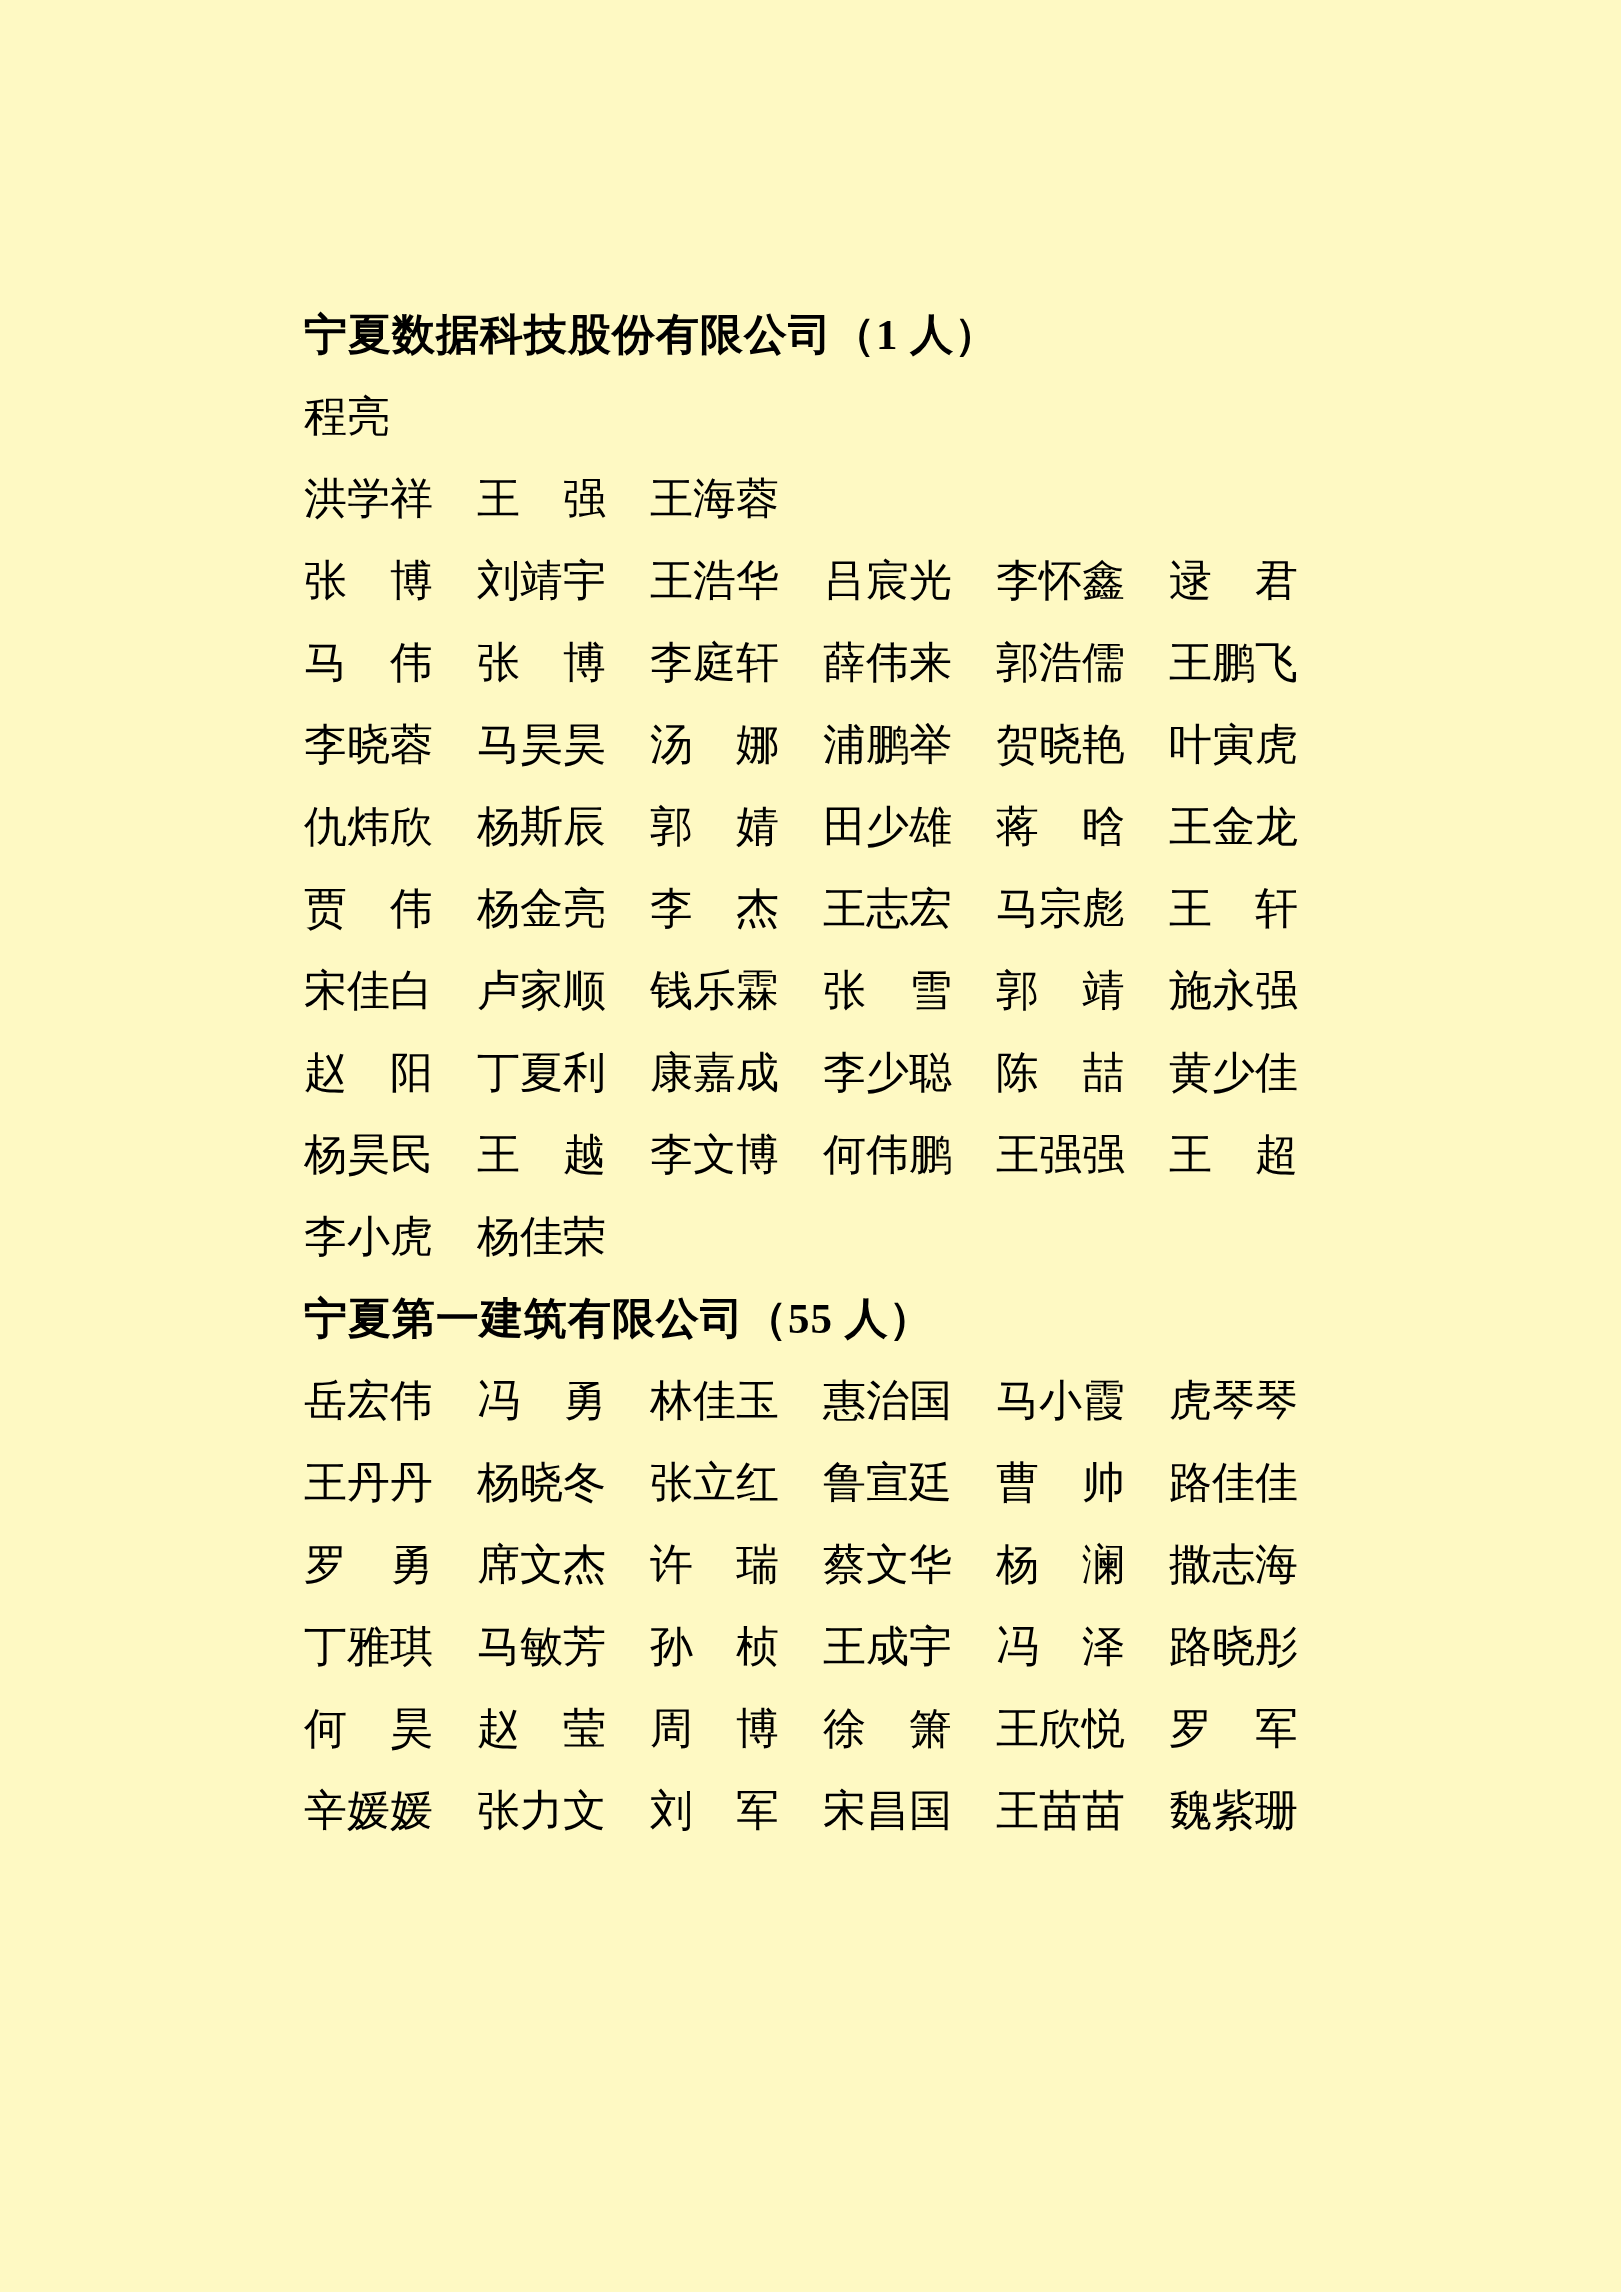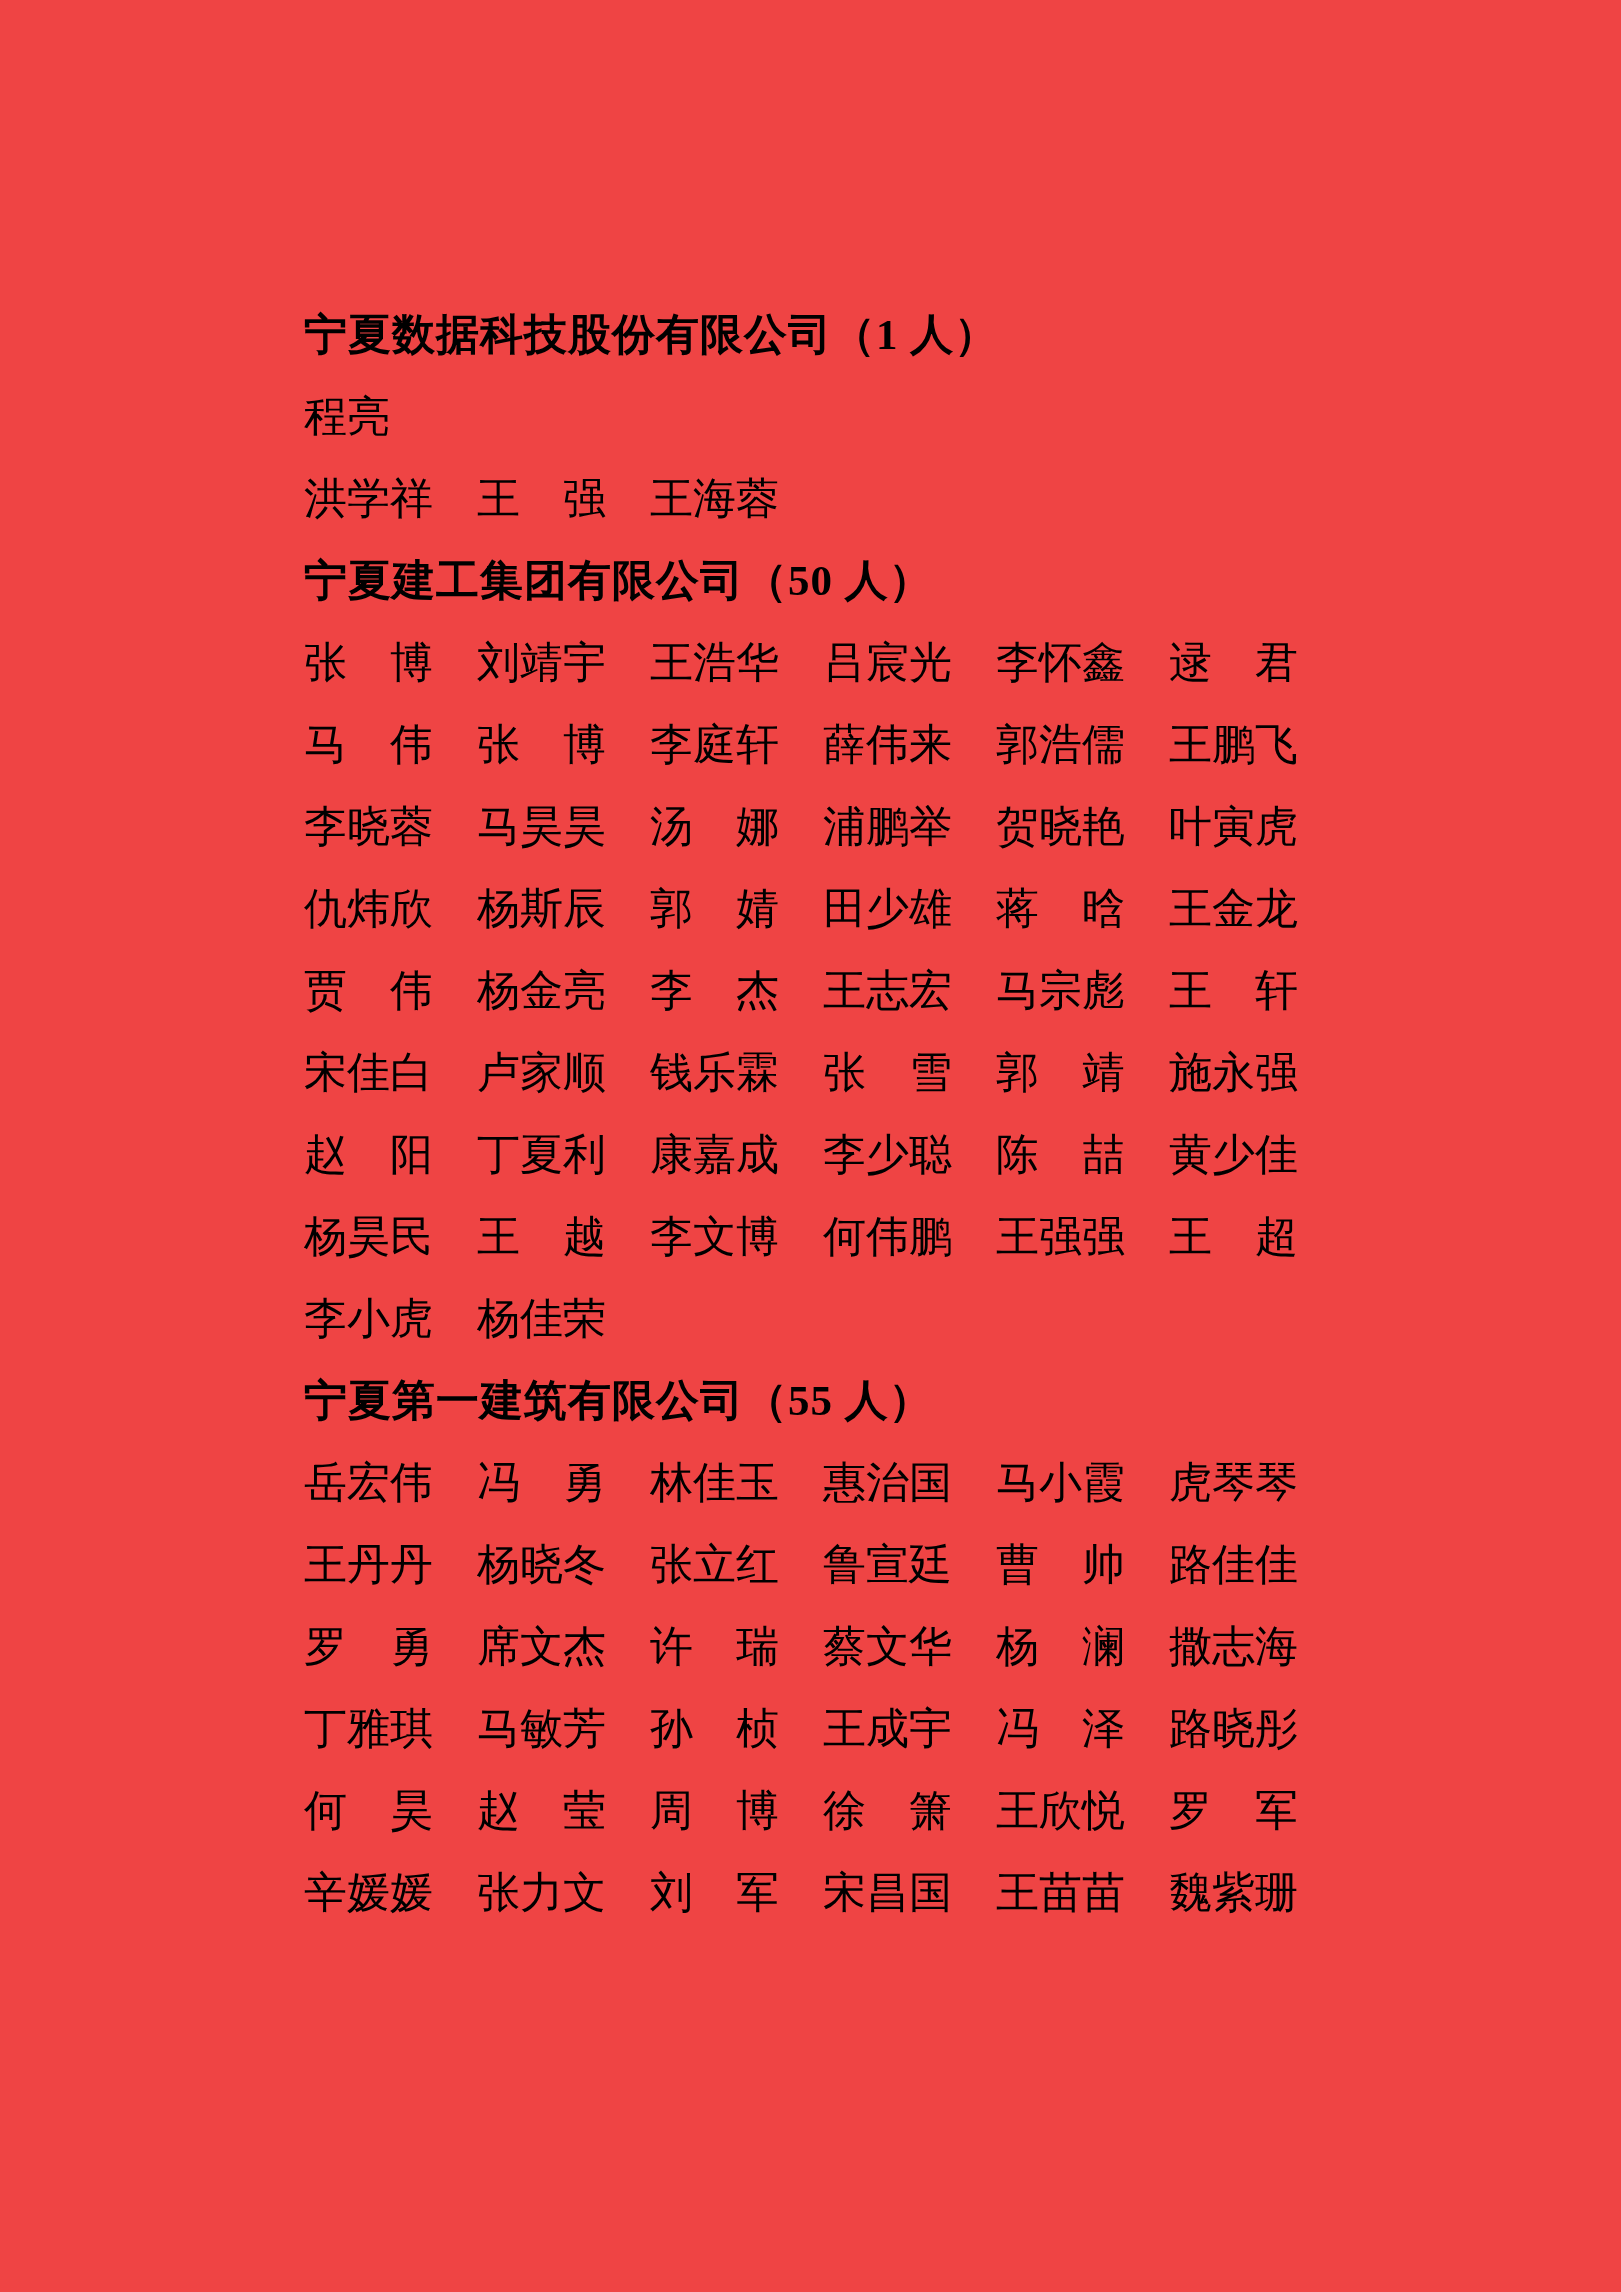--- a/index.html
+++ b/index.html
@@ -4,21 +4,21 @@
 <style>
   html, body {
     margin: 0;
     padding: 0;
     background: #ffffff;
   }
   .page {
     position: relative;
     width: 1621px;
     height: 2293px;
-    background: #ef4444;
+    background: #fef9c3;
     color: #000000;
     overflow: hidden;
   }
   .content {
     position: absolute;
     left: 304px;
     top: 294px;
   }
   .line {
     height: 82px;
@@ -78,21 +78,20 @@
         <span class="name">
           <span class="ch">王</span>
           <span class="ch">强</span>
         </span>
         <span class="name">
           <span class="ch">王</span>
           <span class="ch">海</span>
           <span class="ch">蓉</span>
         </span>
       </div>
-      <div class="line heading-serif">宁夏建工集团有限公司（50 人）</div>
       <div class="line names-row">
         <span class="name">
           <span class="ch">张</span>
           <span class="ch">博</span>
         </span>
         <span class="name">
           <span class="ch">刘</span>
           <span class="ch">靖</span>
           <span class="ch">宇</span>
         </span>

